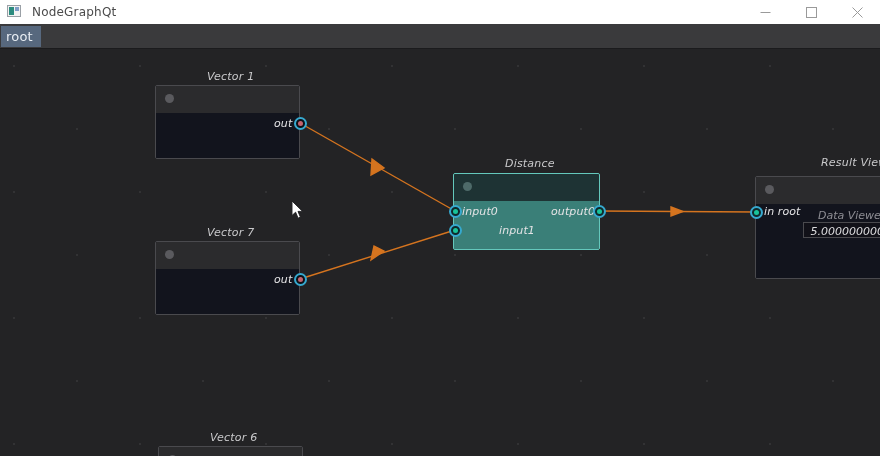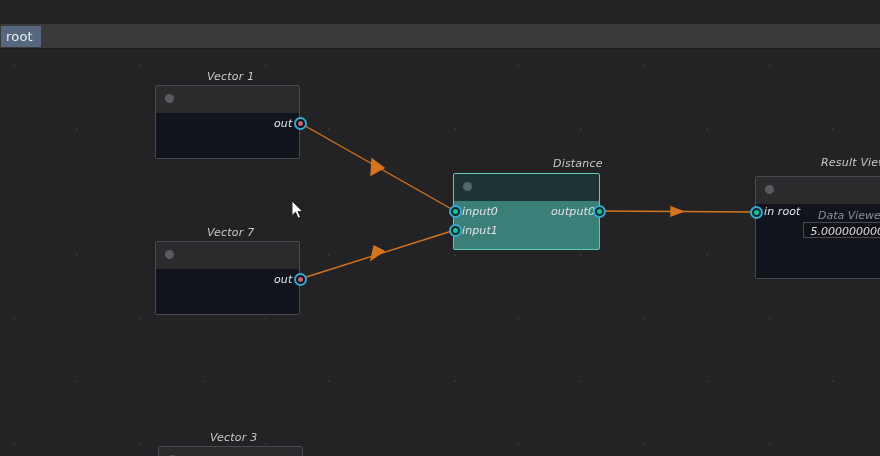--- a/index.html
+++ b/index.html
@@ -213,20 +213,45 @@
   .cursor {
     position: absolute;
     pointer-events: none;
   }
 </style>
 </head>
 <body>
 
 <div id="app">
 
+  <div class="titlebar">
+    <div class="tb-icon">
+      <div class="frame"></div>
+      <div class="sq-teal"></div>
+      <div class="sq-blue"></div>
+    </div>
+    <div class="tb-title">NodeGraphQt</div>
+    <div class="tb-spacer"></div>
+    <div class="tb-btn">
+      <svg width="11" height="11" viewBox="0 0 11 11">
+        <line x1="0.5" y1="5.5" x2="10.5" y2="5.5" stroke="#9a9a9a" stroke-width="1"></line>
+      </svg>
+    </div>
+    <div class="tb-btn">
+      <svg width="11" height="11" viewBox="0 0 11 11">
+        <rect x="0.5" y="0.5" width="10" height="10" fill="none" stroke="#9a9a9a" stroke-width="1"></rect>
+      </svg>
+    </div>
+    <div class="tb-btn">
+      <svg width="11" height="11" viewBox="0 0 11 11">
+        <line x1="0.5" y1="0.5" x2="10.5" y2="10.5" stroke="#9a9a9a" stroke-width="1"></line>
+        <line x1="10.5" y1="0.5" x2="0.5" y2="10.5" stroke="#9a9a9a" stroke-width="1"></line>
+      </svg>
+    </div>
+  </div>
 
   <div class="crumbbar">
     <div class="crumb">
       <span>root</span>
     </div>
   </div>
 
   <div class="canvas">
 
     <svg class="edges" width="880" height="407" viewBox="0 0 880 407">
@@ -261,40 +286,40 @@
       <div class="node-header">
         <div class="node-dot"></div>
       </div>
       <div class="node-body"></div>
     </div>
     <div class="port-label" style="left:274px; top:215px;">out</div>
     <div class="port out-red" style="left:293.5px; top:214.5px;">
         <div class="core"></div>
       </div>
 
-    <div class="node-title" style="left:210px; top:373px;">Vector 3</div>
+    <div class="node-title" style="left:210px; top:373px;">Vector 6</div>
     <div class="node dark" style="left:158px; top:388px; width:145px; height:74px;">
       <div class="node-header">
         <div class="node-dot"></div>
       </div>
 
     </div>
 
-    <div class="node-title" style="left:505px; top:99px;margin-left:48px;">Distance</div>
+    <div class="node-title" style="left:505px; top:99px;">Distance</div>
     <div class="node sel" style="left:453px; top:115px; width:147px; height:77px;">
       <div class="node-header">
         <div class="node-dot"></div>
       </div>
       <div class="node-body"></div>
     </div>
     <div class="port-label" style="left:462px; top:147px;">input0</div>
     <div class="port green" style="left:448.5px; top:146.5px;">
         <div class="core"></div>
       </div>
-    <div class="port-label" style="left:462px; top:166px;">input1</div>
+    <div class="port-label" style="left:462px; top:166px;padding-left:37px;">input1</div>
     <div class="port green" style="left:448.5px; top:165.5px;">
         <div class="core"></div>
       </div>
     <div class="port-label" style="left:551px; top:147px;">output0</div>
     <div class="port green" style="left:592.5px; top:146.5px;">
         <div class="core"></div>
       </div>
 
     <div class="node-title" style="left:821px; top:98px;">Result View</div>
     <div class="node dark" style="left:755px; top:118px; width:145px; height:103px;">

